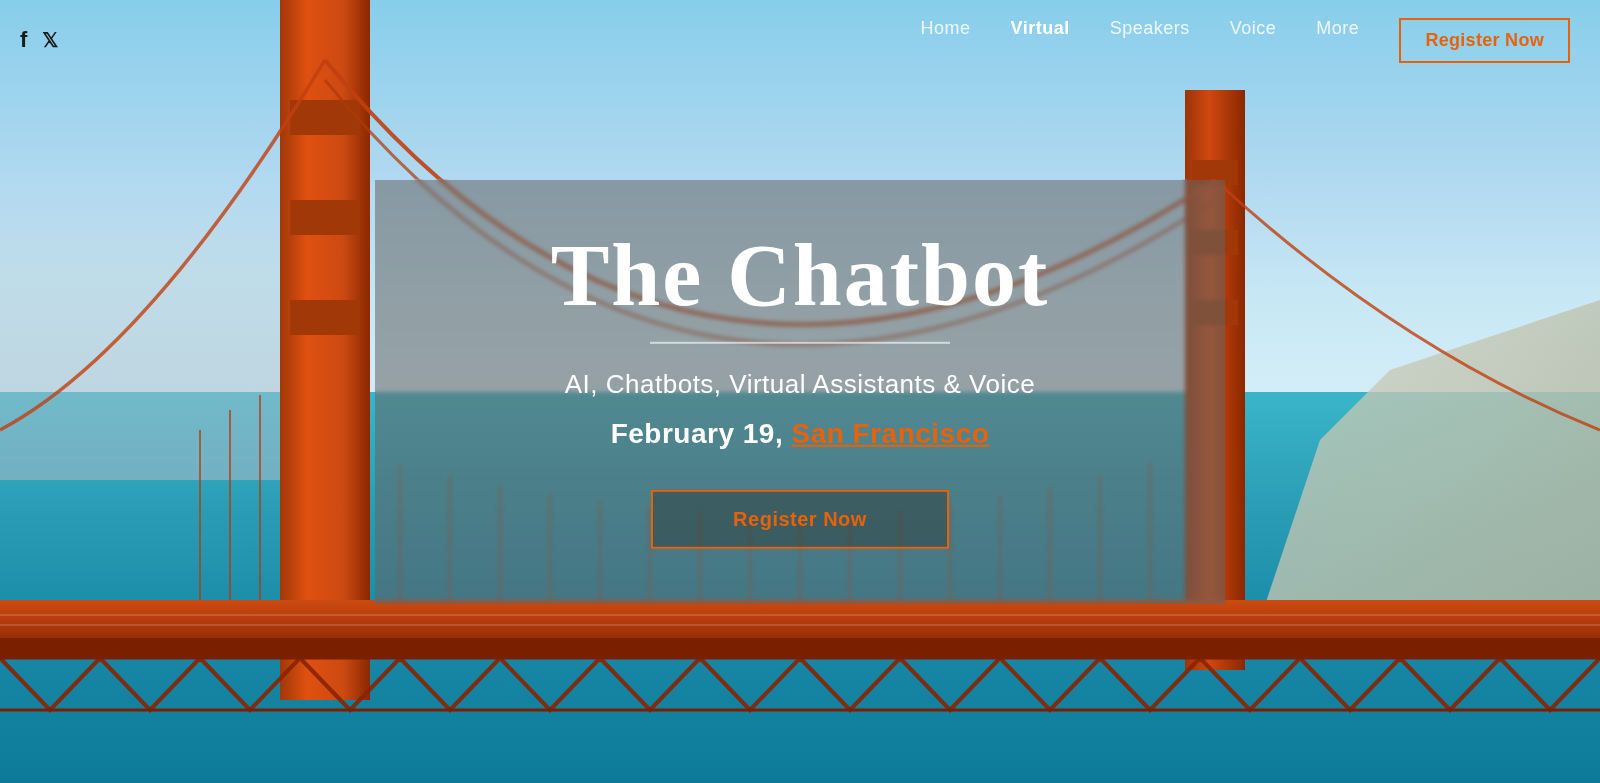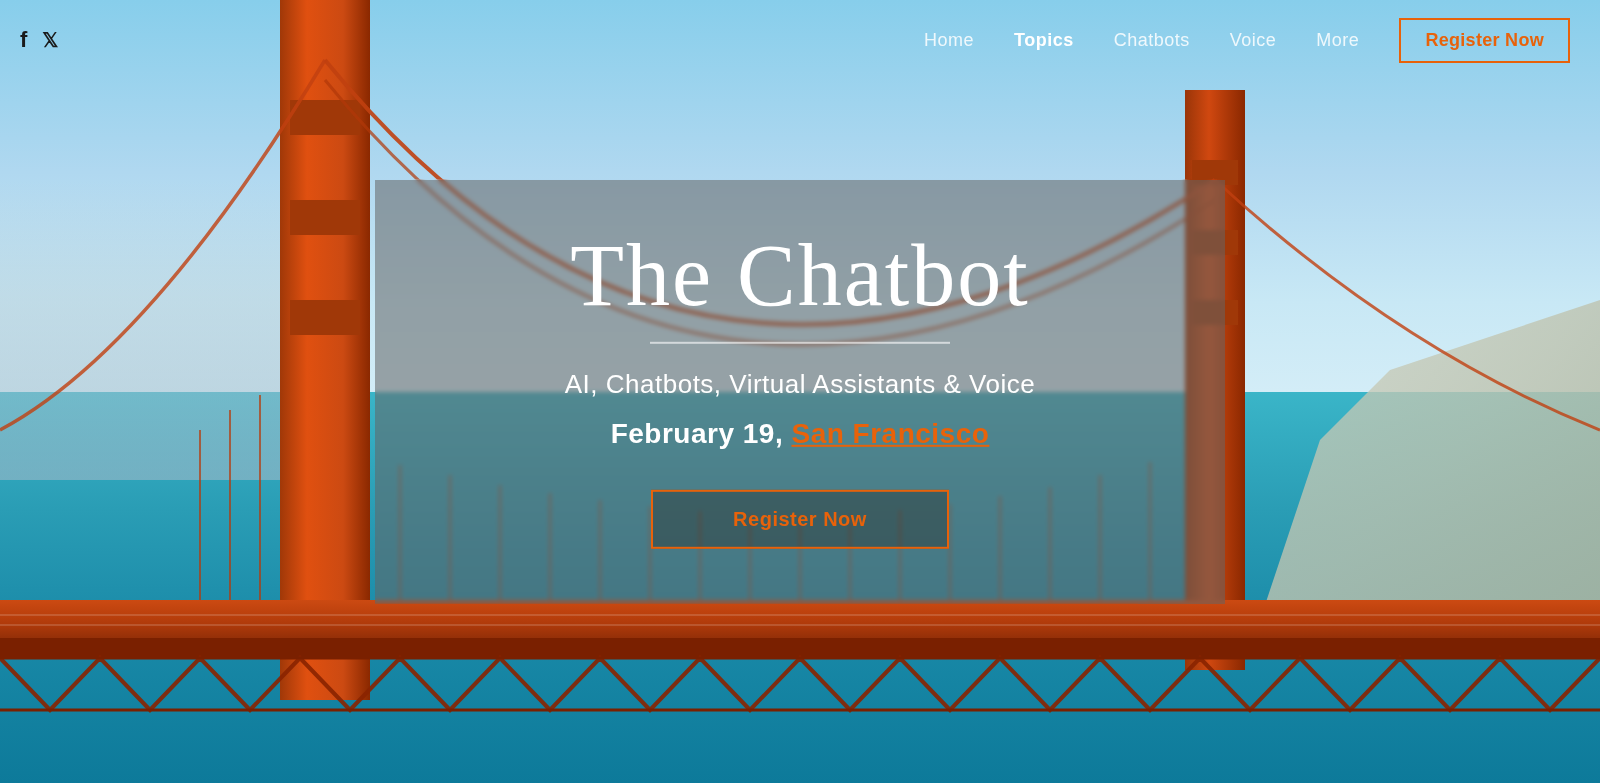--- a/index.html
+++ b/index.html
@@ -92,21 +92,21 @@
     .social-icon {
       color: #1a1a1a;
       font-size: 22px;
       font-weight: bold;
       text-decoration: none;
       cursor: pointer;
     }
 
     .nav-links {
       display: flex;
-      align-items: center;
+      align-items: flex-start;
       gap: 40px;
     }
 
     .nav-link {
       color: rgba(255,255,255,0.85);
       text-decoration: none;
       font-size: 18px;
       font-weight: 400;
       cursor: pointer;
       letter-spacing: 0.5px;
@@ -137,21 +137,21 @@
       width: 850px;
       background: rgba(100, 100, 100, 0.55);
       padding: 50px 60px 55px;
       text-align: center;
       z-index: 10;
       backdrop-filter: blur(2px);
     }
 
     .hero-title {
       font-size: 88px;
-      font-weight: 400;
+      font-weight: 700;
       color: #ffffff;
       line-height: 1.05;
       letter-spacing: 2px;
       margin-bottom: 20px;
       font-family: 'Georgia', serif;
     }
 
     .hero-divider {
       width: 300px;
       height: 2px;
@@ -288,22 +288,22 @@
   </svg>
 
   <nav class="navbar">
     <div class="social-icons">
       <span class="social-icon">f</span>
       <span class="social-icon" style="font-size:20px;">𝕏</span>
     </div>
 
     <div class="nav-links">
       <a class="nav-link">Home</a>
-      <a class="nav-link active">Topics</a>
-      <a class="nav-link">Chatbots</a>
+      <a class="nav-link active">Virtual</a>
+      <a class="nav-link">Speakers</a>
       <a class="nav-link">Voice</a>
       <a class="nav-link">More</a>
       <button class="nav-register-btn">Register Now</button>
     </div>
   </nav>
 
   <div class="hero-overlay">
     <h1 class="hero-title">
       <span>The Chatbot</span><br>
     </h1>

